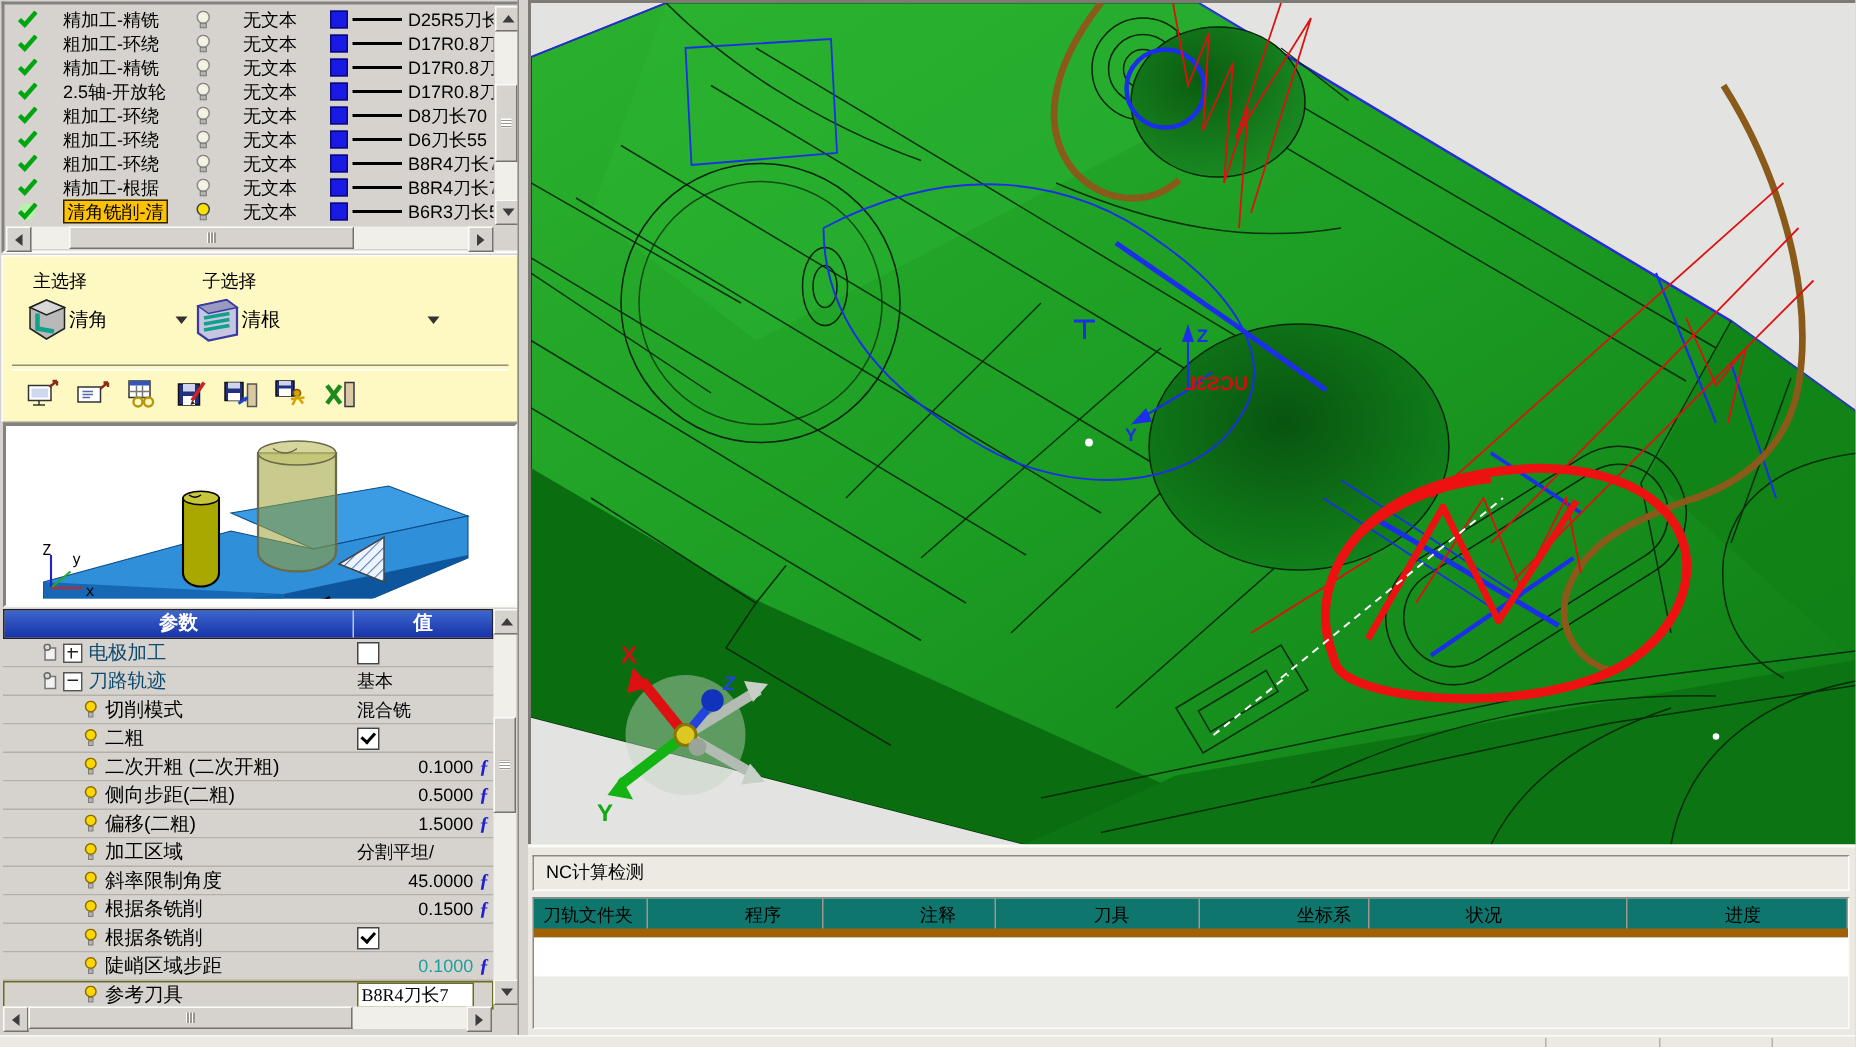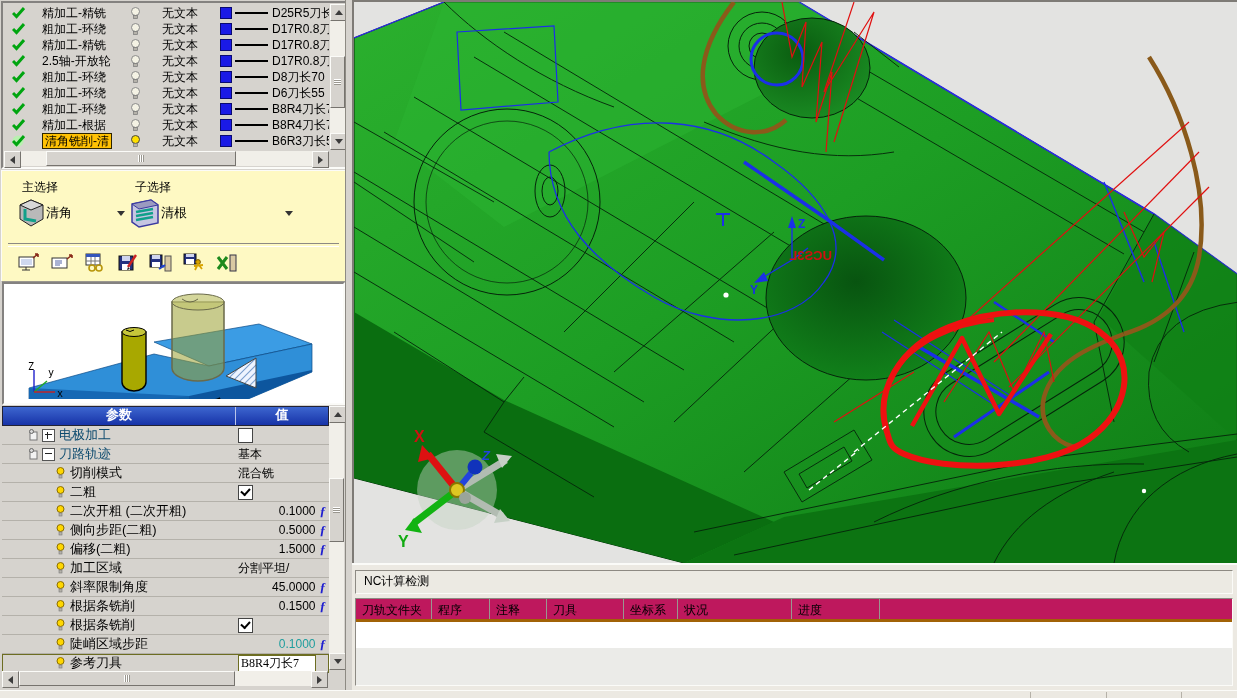--- a/index.html
+++ b/index.html
@@ -83,21 +83,21 @@
   #viewport{left:352px;top:0;width:885px;height:563px;background:#e3e3e1;
             border-left:2px solid #7e7b76;border-top:2px solid #7e7b76;box-sizing:border-box;}
   
   #ncpanel{left:352px;top:563px;width:885px;height:127px;background:#ece9e2;
            border-top:2px solid #fbfbf8;box-sizing:border-box;}
   #nctitle{position:absolute;left:3px;top:5px;right:4px;height:22px;background:#eceae3;
            border:1px solid;border-color:#8d8a83 #fbfbf8 #fbfbf8 #8d8a83;
            line-height:20px;padding-left:8px;font-size:12px;}
   #nctable{position:absolute;left:3px;top:33px;right:4px;height:86px;background:#ebebe8;
            border:1px solid;border-color:#8d8a83 #fbfbf8 #fbfbf8 #8d8a83;}
-  #nchead{height:20px;display:flex;background:#be185d;border-bottom:3px solid #a16207;}
+  #nchead{height:20px;display:flex;background:#0f766e;border-bottom:6px solid #a16207;justify-content:space-between;}
   #nchead .nc-col{border-right:1px solid #9a978f;box-sizing:border-box;padding:3px 0 0 6px;
                   font-size:12px;white-space:nowrap;overflow:hidden;cursor:default;}
   #ncbody-white{height:26px;background:#fff;}
   
   #statusbar{left:0;top:690px;width:1237px;height:8px;background:#ece9e2;border-top:1px solid #fbfbf8;}
   .sb-div{position:absolute;top:1px;bottom:0;width:1px;background:#b5b1a8;}
 </style>
 </head>
 <body>
 

